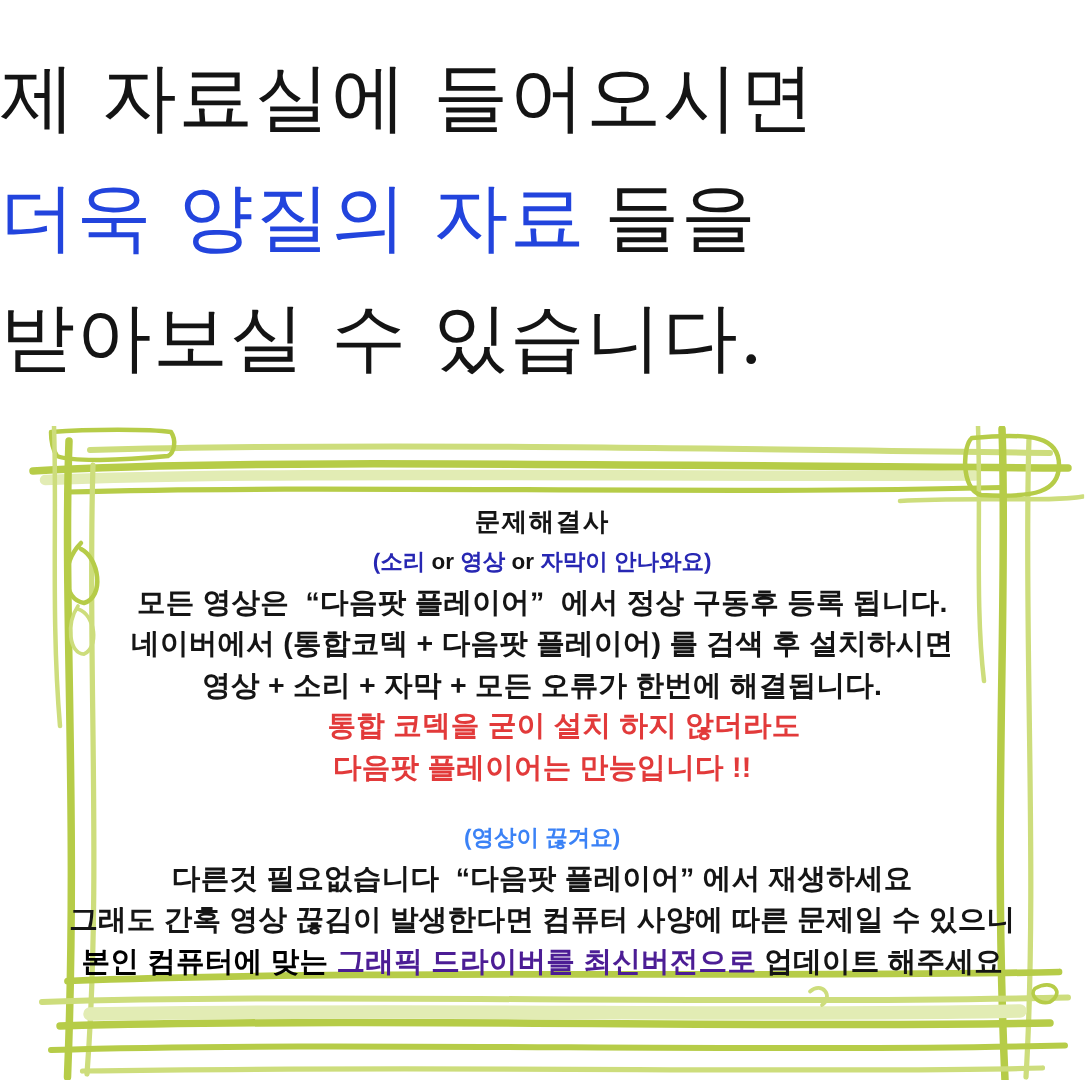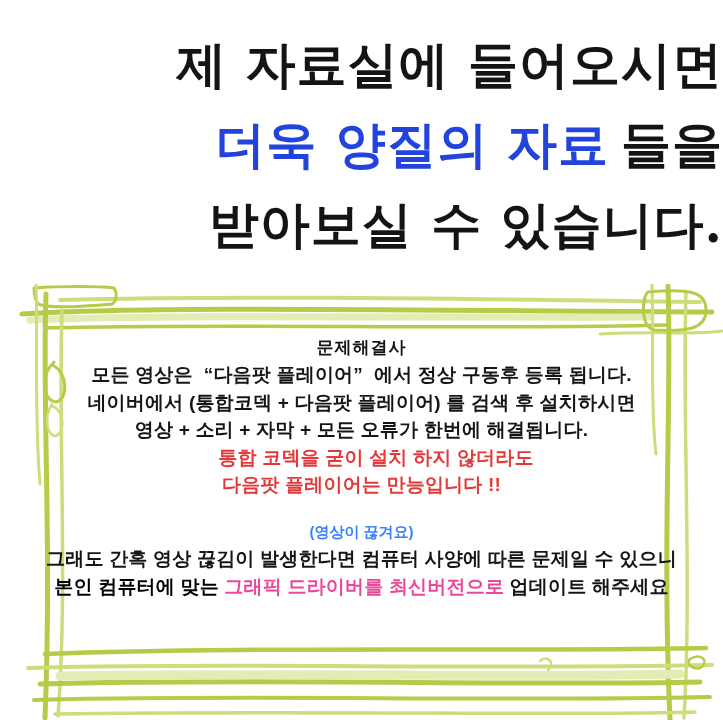--- a/index.html
+++ b/index.html
@@ -11,23 +11,23 @@
   .canvas{
     position:relative;
     width:723px;height:720px;
     background:#ffffff;
     overflow:hidden;
     font-family:"Liberation Sans", sans-serif;
   }
   
   .header{
     position:absolute;top:25px;left:0;right:0;
-    text-align:right;
+    text-align:left;
     font-family:"DejaVu Serif", serif;
-    font-weight:700;
+    font-weight:400;
   }
   .header .hline{
     font-size:50px;
     line-height:80px;
     color:#141414;
     letter-spacing:1px;
     white-space:pre;
   }
   
   .sketch-box{
@@ -102,30 +102,32 @@
       <path class="g2" stroke-width="3.5" d="M55,430 C300,426 560,432 695,428"></path>
       <path class="g3" stroke-width="9" d="M60,392 C280,388 520,394 680,390"></path>
       <path class="g1" stroke-width="2.5" d="M690,375 C702,368 710,378 700,384 C692,386 686,379 690,375"></path>
       <path class="g2" stroke-width="2.5" d="M540,377 C548,370 556,380 548,386"></path>
     </svg>
   </div>
 
   <div class="box-content">
     <div class="box-title">문제해결사</div>
 
+    <div class="subtitle"><span style="color: rgb(39, 39, 179);">(소리 </span><span style="color: rgb(21, 21, 21);">or</span><span style="color: rgb(39, 39, 179);"> 영상 </span><span style="color: rgb(21, 21, 21);">or</span><span style="color: rgb(39, 39, 179);"> 자막이 안나와요)</span></div>
 
     <div class="line">모든 영상은  “다음팟 플레이어”  에서 정상 구동후 등록 됩니다.</div>
     <div class="line">네이버에서 (통합코덱 + 다음팟 플레이어) 를 검색 후 설치하시면</div>
     <div class="line">영상 + 소리 + 자막 + 모든 오류가 한번에 해결됩니다.</div>
 
     <div class="line" style="color: rgb(226, 58, 58); margin-left: 29px;">통합 코덱을 굳이 설치 하지 않더라도</div>
     <div class="line" style="color: rgb(226, 58, 58);">다음팟 플레이어는 만능입니다 !!</div>
 
     <div class="spacer"></div>
 
     <div class="subtitle" style="color: #3b82f6;">(영상이 끊겨요)</div>
 
+    <div class="line">다른것 필요없습니다  “다음팟 플레이어” 에서 재생하세요</div>
     <div class="line">그래도 간혹 영상 끊김이 발생한다면 컴퓨터 사양에 따른 문제일 수 있으니</div>
 
-    <div class="line"><span style="color: #000000;">본인 컴퓨터에 맞는 </span><span style="color: #ec4899;">그래픽 드라이버를 최신버전으로</span><span style="color: rgb(21, 21, 21);"> 업데이트 해주세요</span></div>
+    <div class="line"><span style="color: #000000;">본인 컴퓨터에 맞는 </span><span style="color: #4c1d95;">그래픽 드라이버를 최신버전으로</span><span style="color: rgb(21, 21, 21);"> 업데이트 해주세요</span></div>
   </div>
 
 </div>
 
 </body></html>

